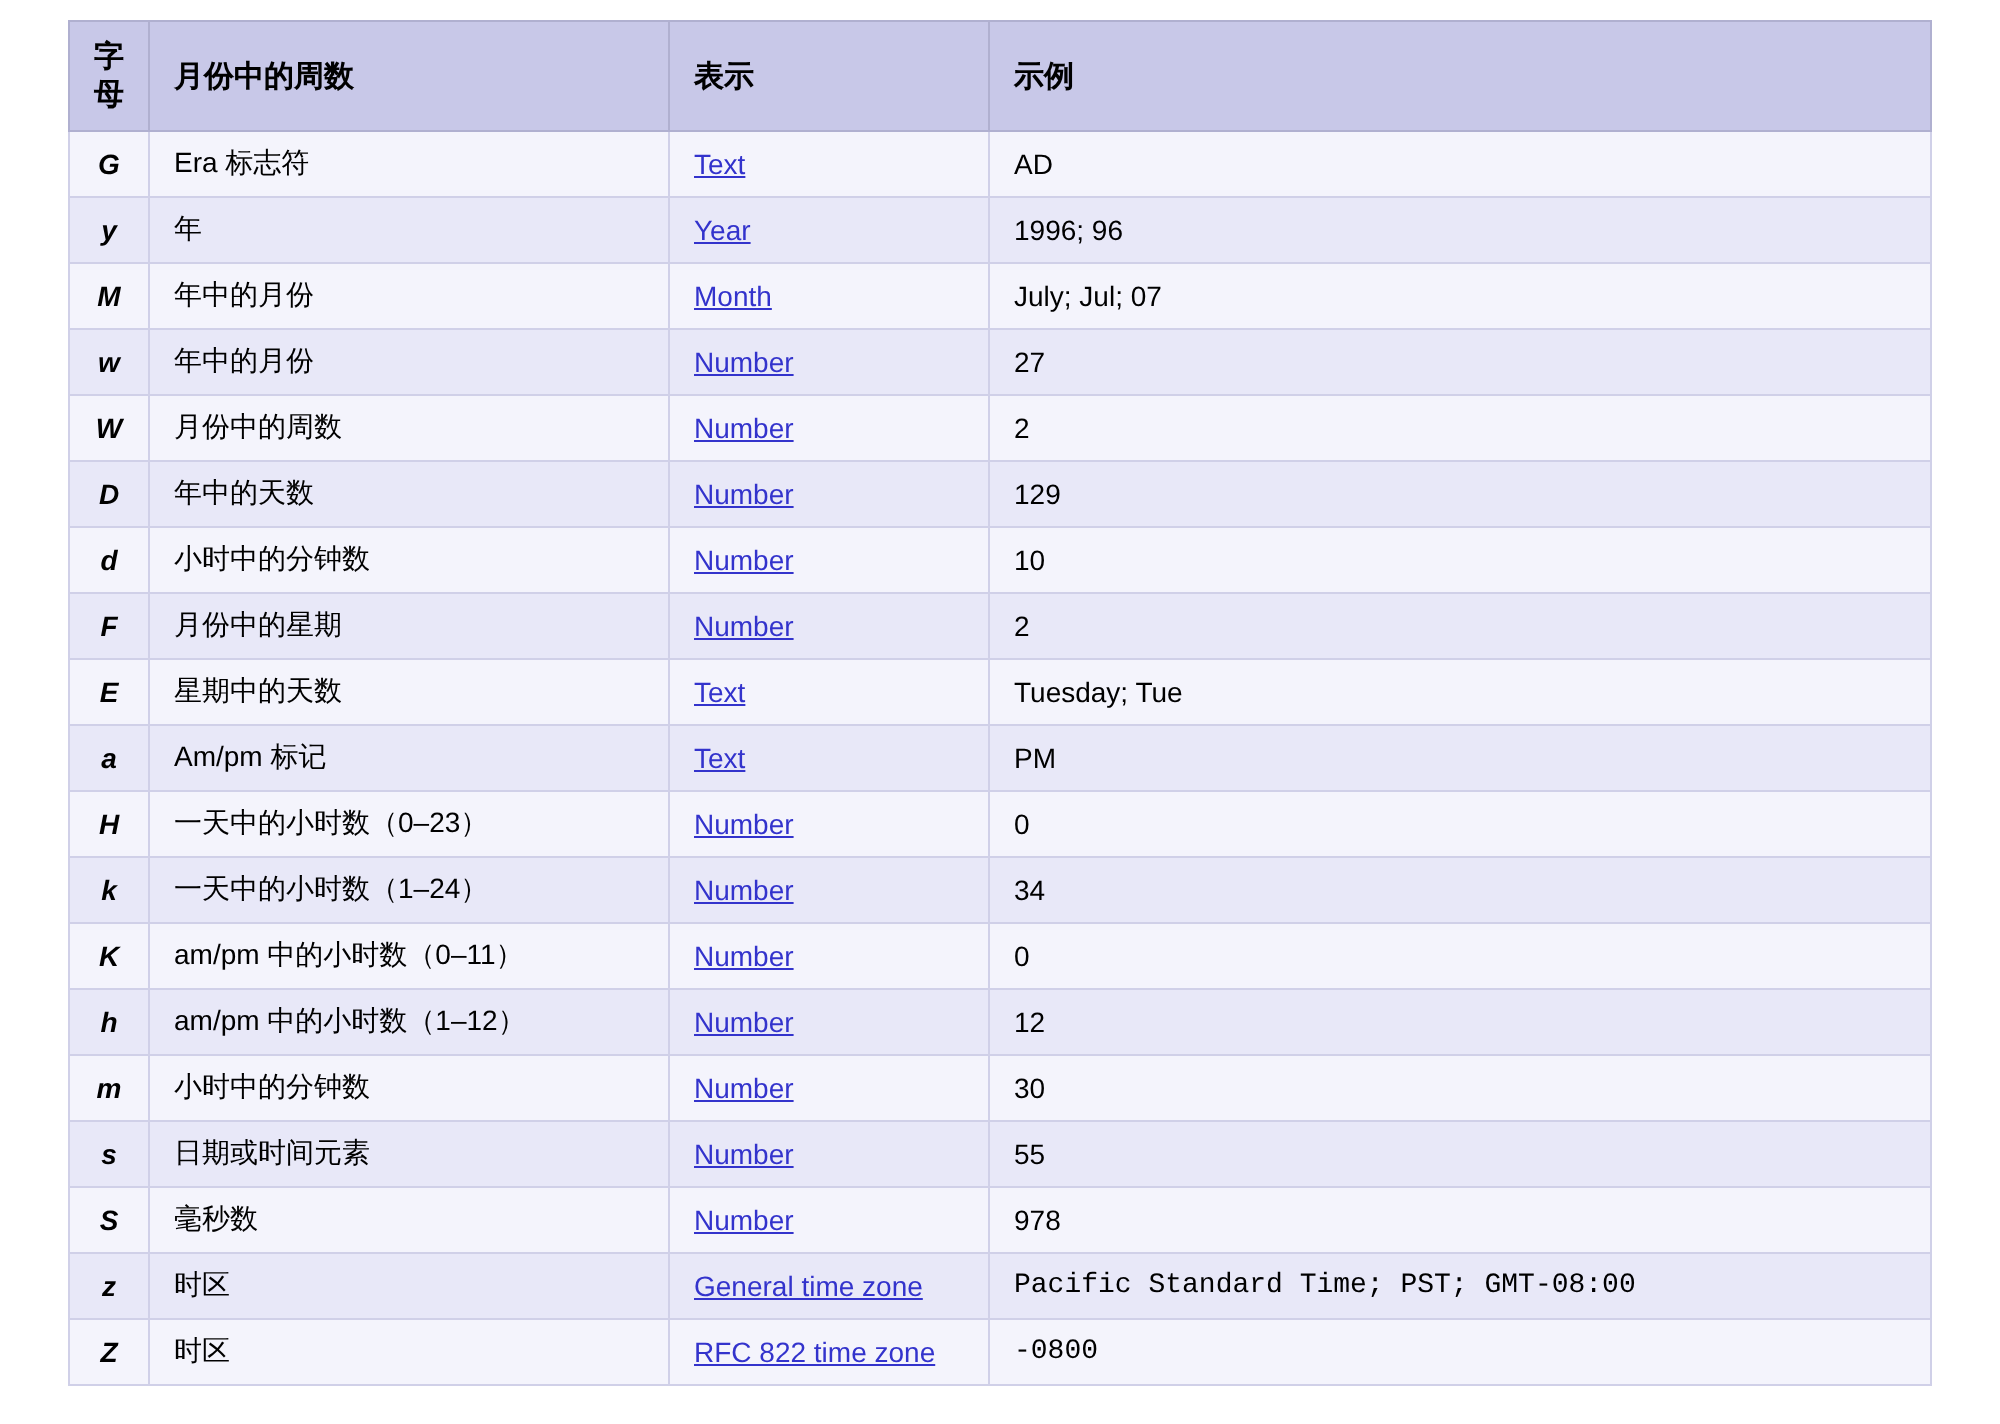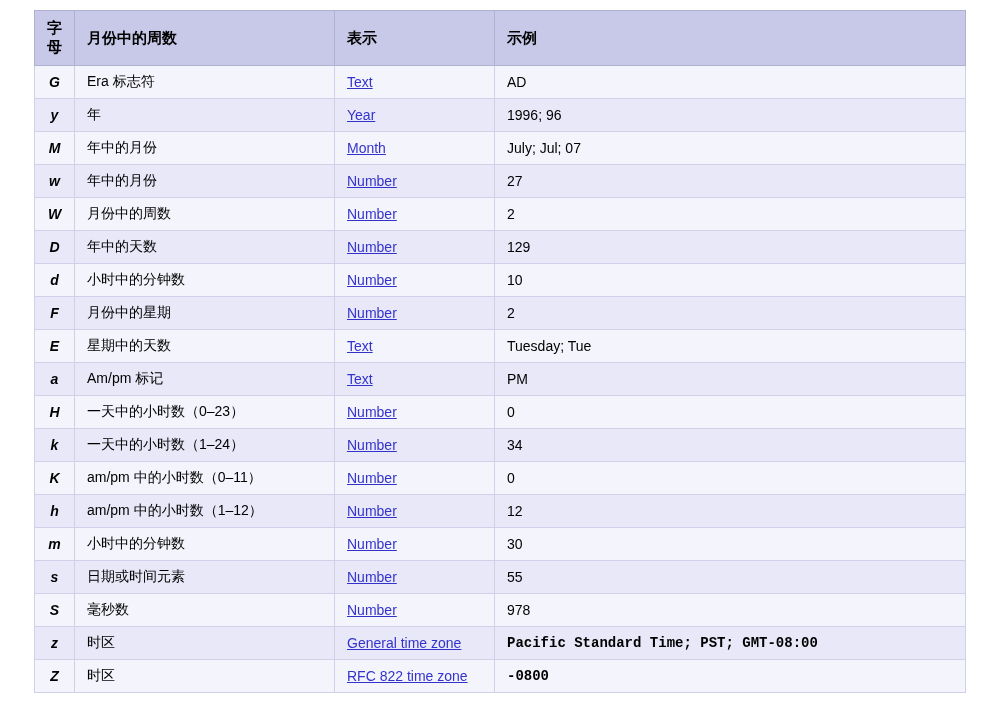--- a/index.html
+++ b/index.html
@@ -54,21 +54,20 @@
     }
     td.example {
       width: auto;
     }
     a {
       color: #3333cc;
       text-decoration: underline;
     }
     .mono {
       font-family: 'Courier New', Courier, monospace;
-      font-weight: bold;
     }
   </style>
 </head>
 <body>
 
 <table>
   <thead>
     <tr>
       <th>字母</th>
       <th>月份中的周数</th>

